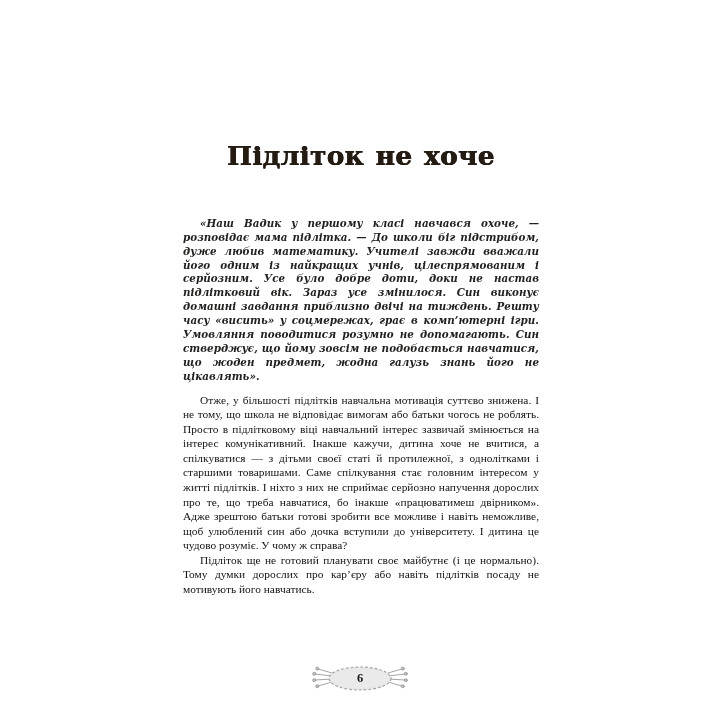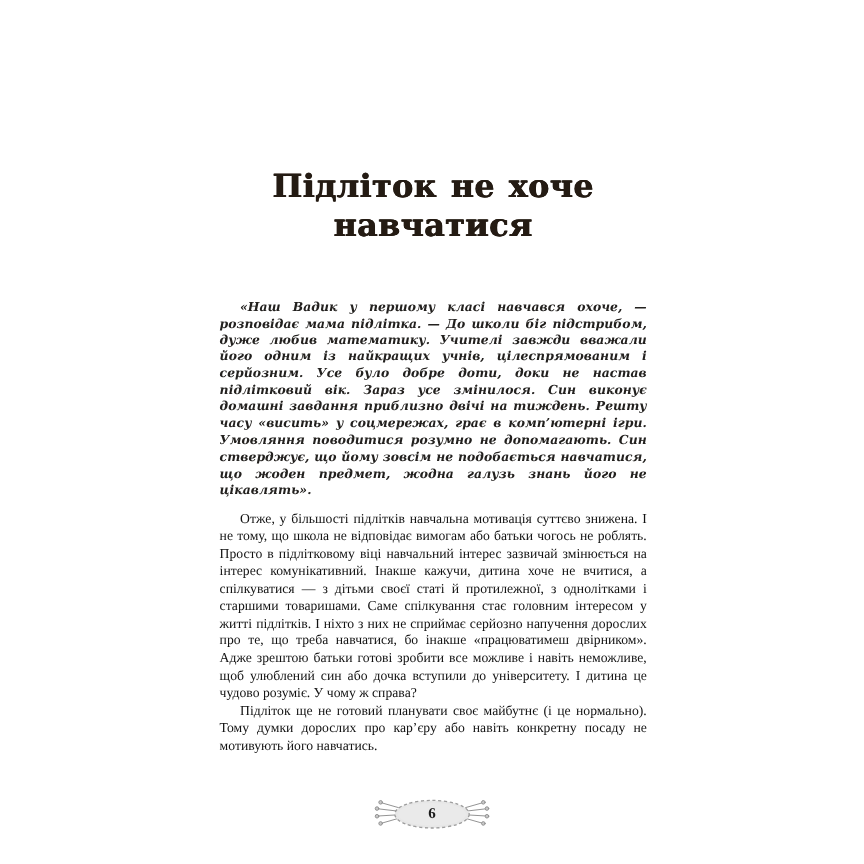--- a/index.html
+++ b/index.html
@@ -119,30 +119,29 @@
 </style>
 </head>
 <body>
 
 <div class="page">
 
   <div class="content">
 
     <h1 class="chapter-title">
       <span class="ln">Підліток не хоче</span>
-      <span class="ln">навчатися</span>
     </h1>
 
     <div class="quote-block">
       <p>«Наш Вадик у першому класі навчався охоче, — розповідає мама підлітка. — До школи біг підстрибом, дуже любив математику. Учителі завжди вважали його одним із найкращих учнів, цілеспрямованим і серйозним. Усе було добре доти, доки не настав підлітковий вік. Зараз усе змінилося. Син виконує домашні завдання приблизно двічі на тиждень. Решту часу «висить» у соцмережах, грає в комп’ютерні ігри. Умовляння поводитися розумно не допомагають. Син стверджує, що йому зовсім не подобається навчатися, що жоден предмет, жодна галузь знань його не цікавлять».</p>
     </div>
 
     <div class="body-block">
       <p>Отже, у більшості підлітків навчальна мотивація суттєво знижена. І не тому, що школа не відповідає вимогам або батьки чогось не роблять. Просто в підлітковому віці навчальний інтерес зазвичай змінюється на інтерес комунікативний. Інакше кажучи, дитина хоче не вчитися, а спілкуватися — з дітьми своєї статі й протилежної, з однолітками і старшими товаришами. Саме спілкування стає головним інтересом у житті підлітків. І ніхто з них не сприймає серйозно напучення дорослих про те, що треба навчатися, бо інакше «працюватимеш двірником». Адже зрештою батьки готові зробити все можливе і навіть неможливе, щоб улюблений син або дочка вступили до університету. І дитина це чудово розуміє. У чому ж справа?</p>
-      <p>Підліток ще не готовий планувати своє майбутнє (і це нормально). Тому думки дорослих про кар’єру або навіть конкретну посаду не мотивують його навчатись.</p>
+      <p>Підліток ще не готовий планувати своє майбутнє (і це нормально). Тому думки дорослих про кар’єру або навіть підлітків посаду не мотивують його навчатись.</p>
     </div>
 
   </div>
 
   <div class="folio">
     <svg viewBox="0 0 112 40" xmlns="http://www.w3.org/2000/svg">
 
       <g stroke="#8f8f8f" stroke-width="0.8" fill="none" stroke-linecap="round">
         <path d="M28 14 L14 10"></path>
         <path d="M28 17 L11 15"></path>

